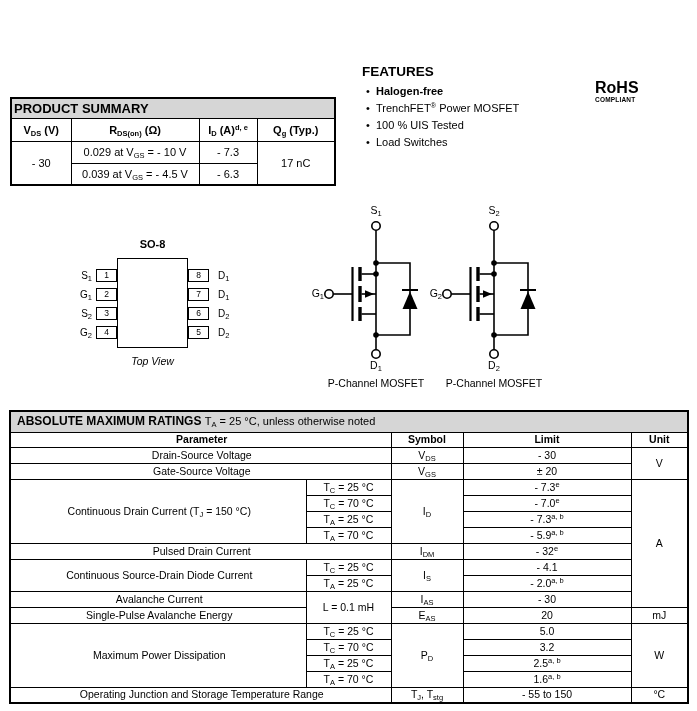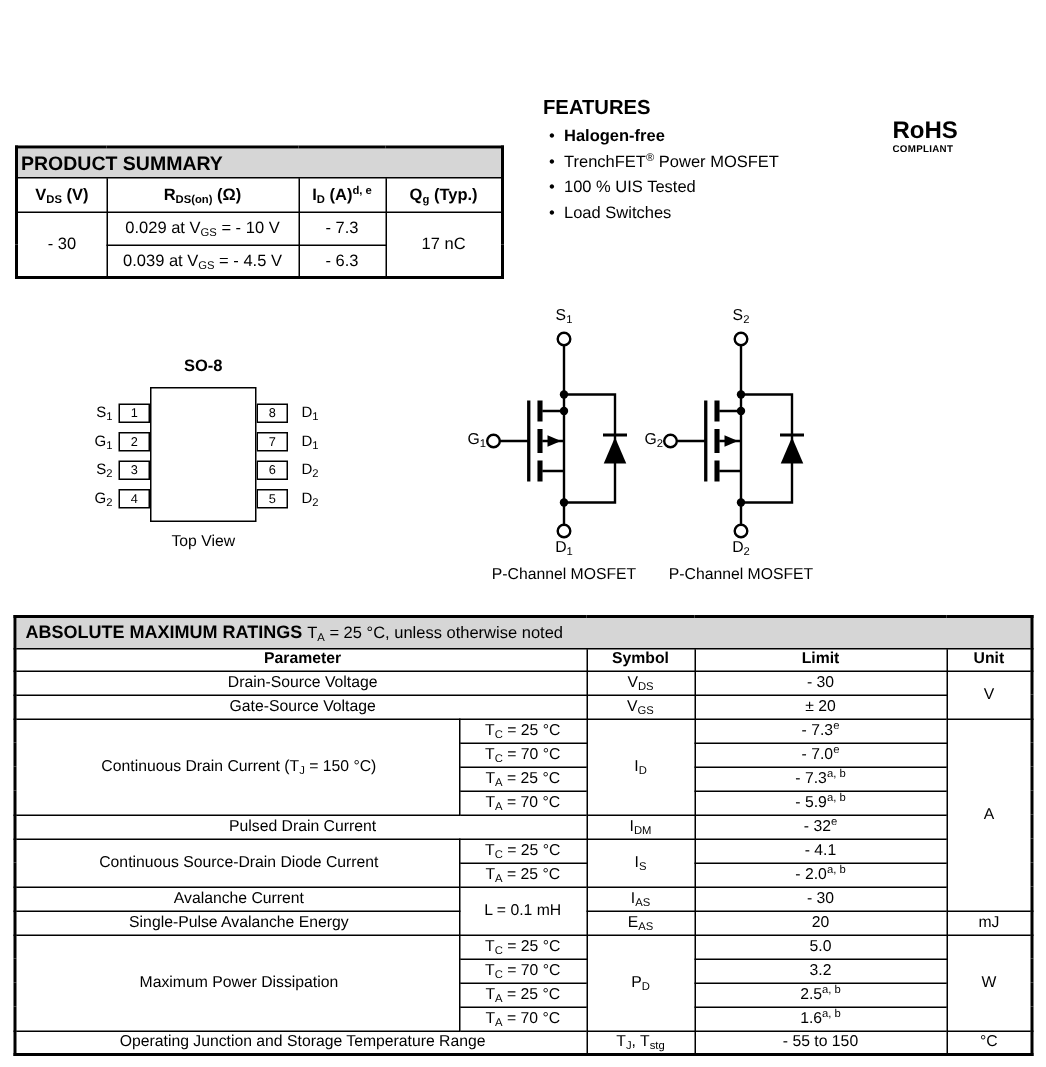--- a/index.html
+++ b/index.html
@@ -33,30 +33,30 @@
   .apps-h { font-size:13.5px; font-weight:bold; margin:7px 0 4px 0; }
 
   
   .rohs-wrap { position:absolute; left:595px; top:74px; width:70px; }
   .pb-box { width:44px; height:50px; border:1.5px solid #000; position:relative; }
   .pb-free-txt { position:absolute; bottom:1px; left:0; width:100%; text-align:center; font-size:6px; }
   .rohs-t { font-size:16px; font-weight:bold; line-height:17px; margin-top:5px; }
   .rohs-c { font-size:6.5px; font-weight:bold; letter-spacing:0.2px; }
 
   
-  .so8 { position:absolute; left:49px; top:238px; width:200px; height:134px; }
+  .so8 { position:absolute; left:66px; top:238px; width:200px; height:134px; }
   .so8-name { position:absolute; left:51px; top:0; width:71px; text-align:center;
               font-size:11px; font-weight:bold; }
   .so8-rect { position:absolute; left:51px; top:20px; width:71px; height:90px; border:1.5px solid #000; background:#fff; }
   .pinbox { position:absolute; width:21px; height:13px; border:1.5px solid #000;
             font-size:8.5px; text-align:center; line-height:10px; background:#fff; }
   .pinlbl { position:absolute; font-size:10px; line-height:13px; }
   .pl-left { left:2px; width:24px; text-align:right; }
   .pl-right { left:152px; width:30px; text-align:left; }
-  .topview { position:absolute; left:41px; top:117px; width:91px; text-align:center; font-size:10.5px; }
+  .topview { position:absolute; left:41px; top:117px; width:91px; text-align:center; font-size:10.5px;font-style:italic; }
 
   
   .sym { position:absolute; width:120px; height:192px; }
   .sym .t-lbl { position:absolute; left:44px; width:28px; text-align:center; font-size:10.5px; }
   .sym .g-lbl { position:absolute; left:-16px; top:84px; width:22px; text-align:right; font-size:10.5px; }
   .sym svg { position:absolute; left:0; top:14px; }
   .sym .cap { position:absolute; left:-22px; top:174px; width:160px; text-align:center; font-size:10.5px; }
 
   
   .amr-table { position:absolute; left:9px; top:410px; width:680px; border:2px solid #000; }

